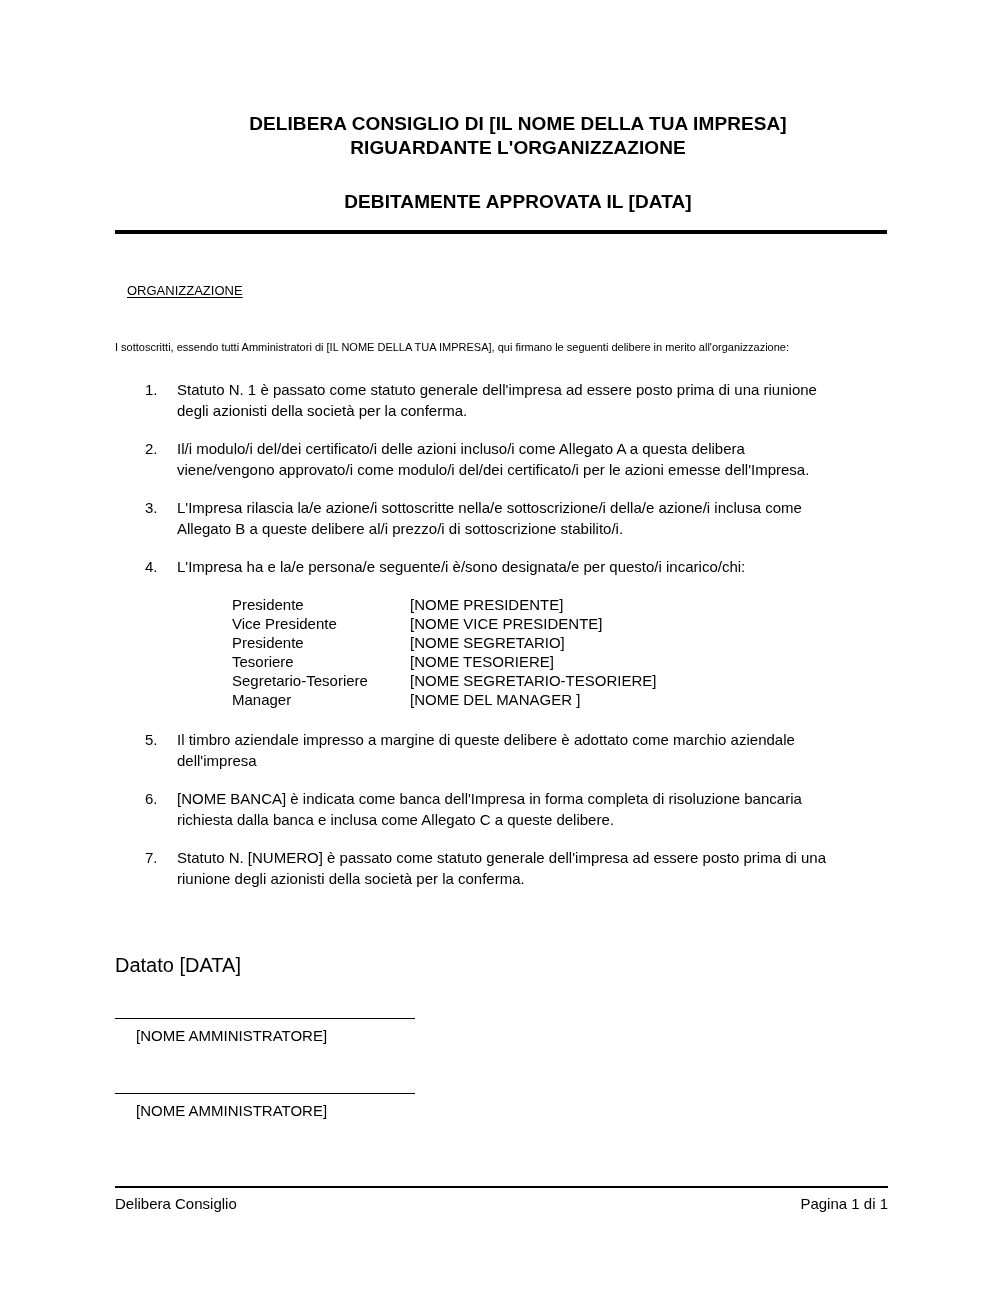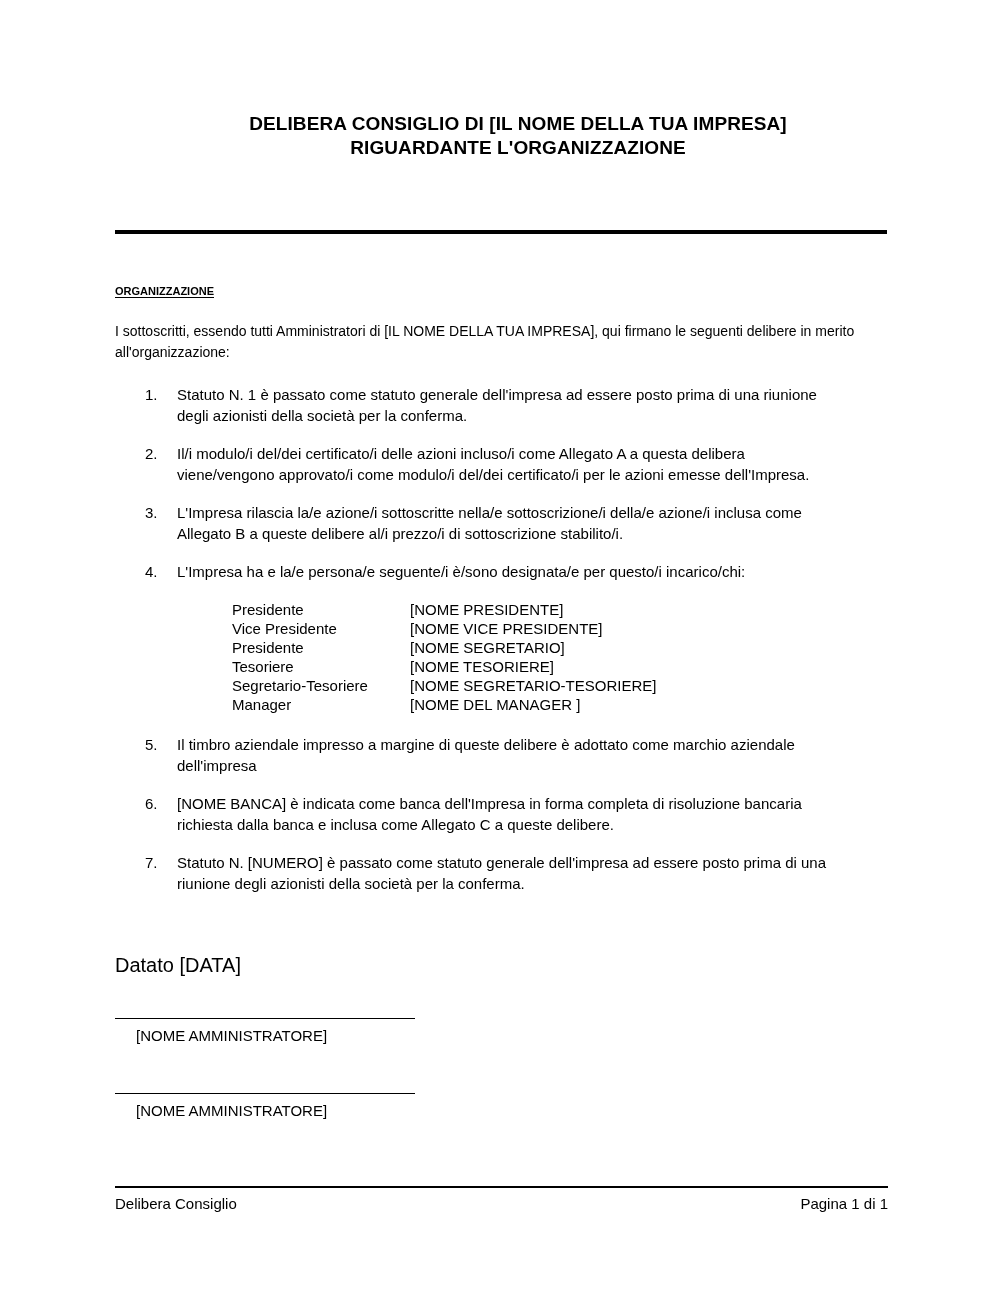--- a/index.html
+++ b/index.html
@@ -54,30 +54,31 @@
   }
 
   
   .body-area {
     position: absolute;
     left: 115px;
     top: 281px;
     width: 775px;
   }
   .section-heading {
-    font-size: 11px;
-    font-weight: bold;
+    font-size: 13px;
+    font-weight: normal;
     text-decoration: underline;
     text-underline-offset: 2px;
     line-height: 20px;
+    margin-left: 12px;
   }
   .intro-para {
-    font-size: 14px;
-    line-height: 21px;
-    margin-top: 20px;
+    font-size: 11px;
+    line-height: 21px;
+    margin-top: 36px;
     width: 765px;
   }
   .resolved-heading {
     font-size: 15px;
     font-weight: bold;
     line-height: 20px;
     margin-top: 37px;
   }
 
   
@@ -173,20 +174,21 @@
   }
 </style>
 </head>
 <body>
 
 <div class="page">
 
   <div class="title-block">
     <div class="doc-title-line">DELIBERA CONSIGLIO DI [IL NOME DELLA TUA IMPRESA]</div>
     <div class="doc-title-line">RIGUARDANTE L'ORGANIZZAZIONE</div>
+    <div class="doc-subtitle">DEBITAMENTE APPROVATA IL [DATA]</div>
   </div>
 
   <div class="title-rule"></div>
 
   <div class="body-area">
 
     <div class="section-heading">ORGANIZZAZIONE</div>
 
     <p class="intro-para">I sottoscritti, essendo tutti Amministratori di [IL NOME DELLA TUA IMPRESA], qui firmano le seguenti delibere in merito all'organizzazione:</p>
 

